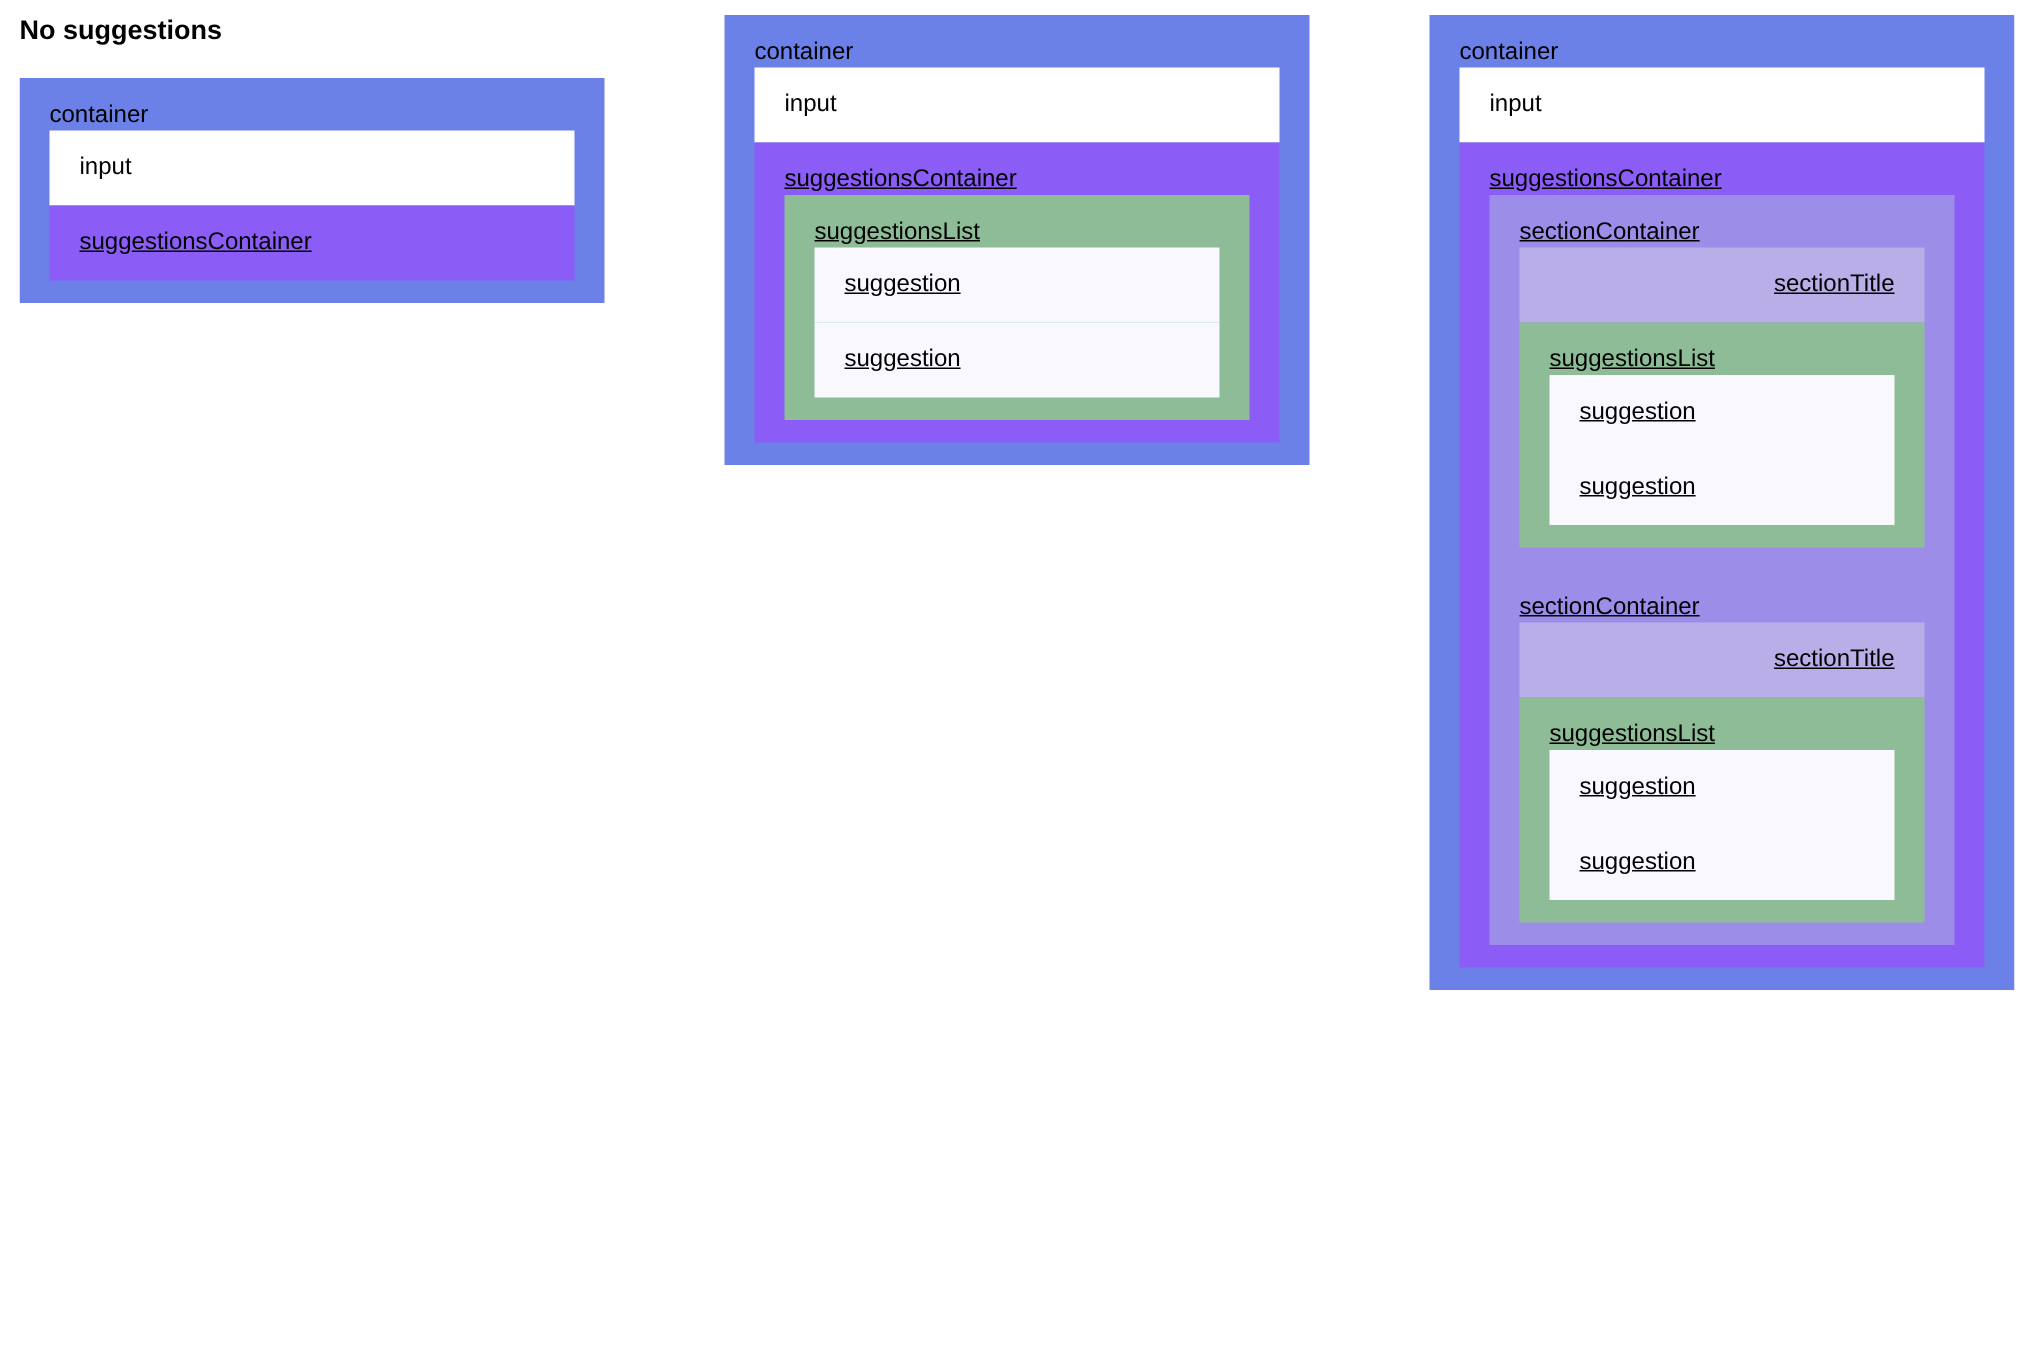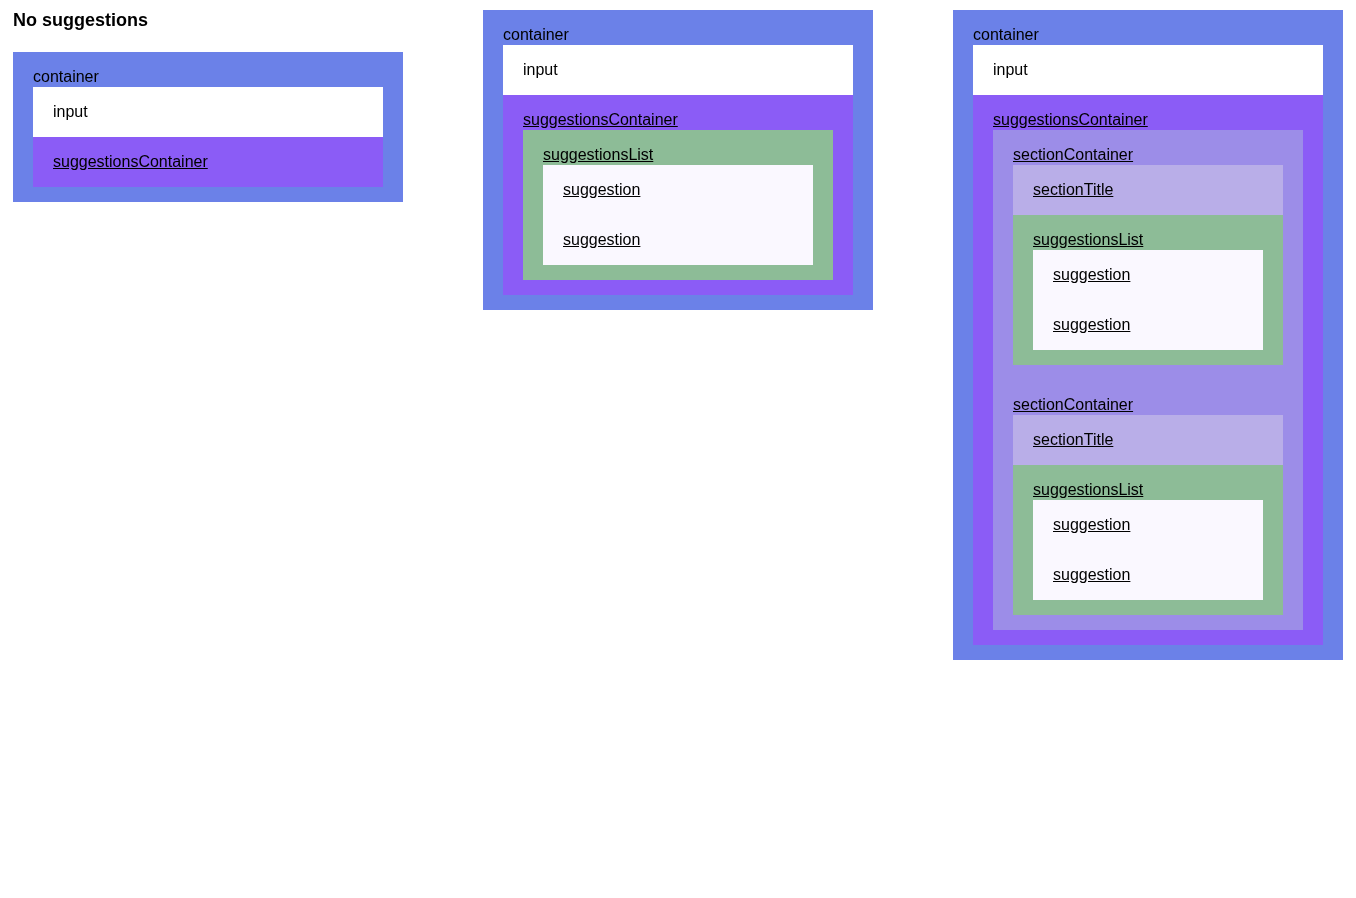--- a/index.html
+++ b/index.html
@@ -27,21 +27,21 @@
   }
   .box { padding: 15px 20px; }
   .box > * + * { }
   .label { display: block; line-height: 20px; }
   .c-container            { background: #6B81E8; }
   .c-input                { background: #FFFFFF; }
   .c-suggestions-container{ background: #8b5cf6; text-decoration: underline; }
   .c-suggestions-list     { background: #8DBC97; }
   .c-suggestion           { background: #FAF8FF; }
   .c-section-container    { background: #9C8DE8; }
-  .c-section-title        { background: #B9AEE8; }
+  .c-section-title        { background: #B9AEE8; text-align: right; }
 </style>
 </head>
 <body>
 
 <div class="columns">
 
   <section class="column">
     <h3 class="example-title">No suggestions</h3>
     <div class="box c-container">
       <span class="label">container</span>

